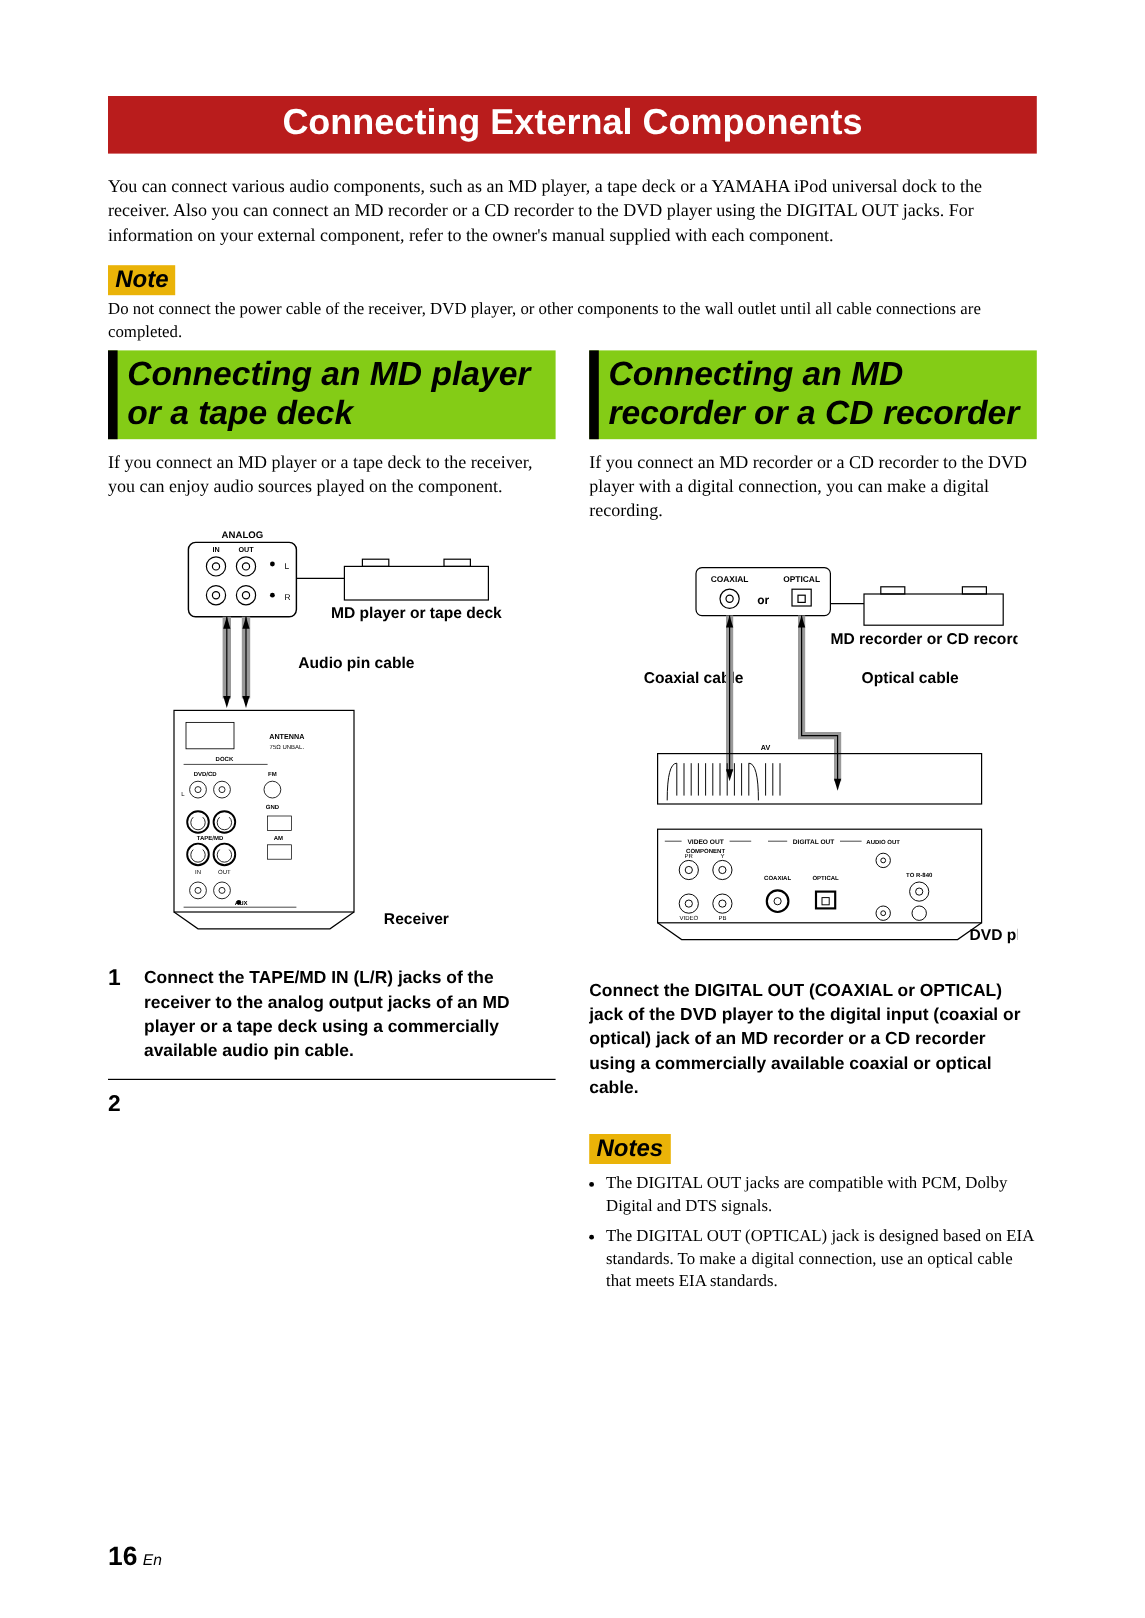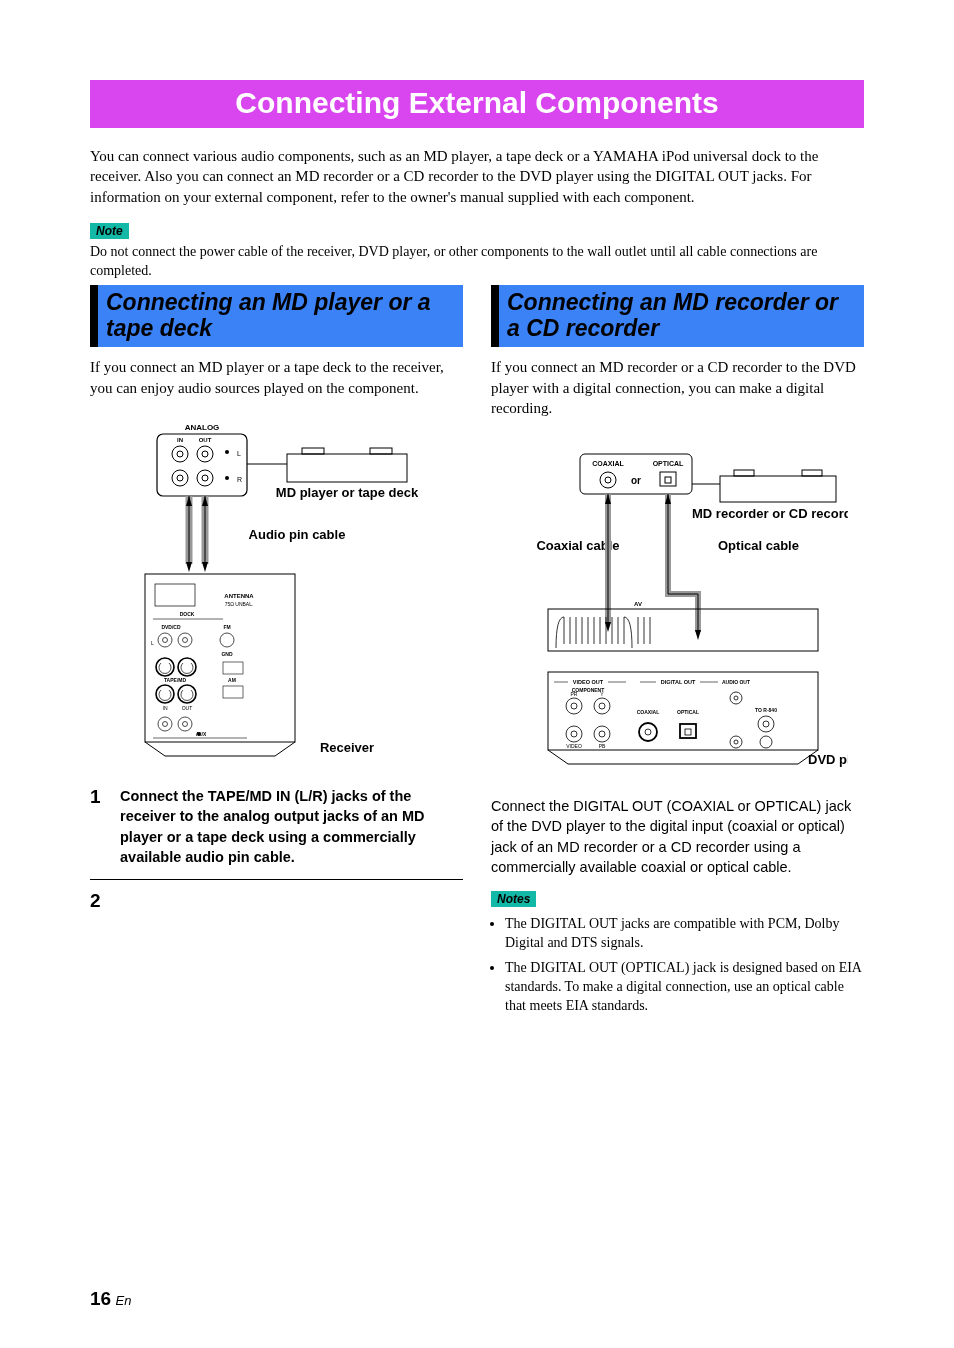--- a/index.html
+++ b/index.html
@@ -7,63 +7,63 @@
     font-family: "Times New Roman", Times, serif;
     width: 954px;
     height: 1348px;
     margin: 0;
     padding: 80px 90px 40px 90px;
     box-sizing: border-box;
     position: relative;
     color: #000;
   }
   .banner {
-    background: #d946ef;
+    background: #b91c1c;
     color: #fff;
     font-family: Arial, Helvetica, sans-serif;
     font-weight: bold;
     font-size: 30px;
     text-align: center;
     padding: 6px 0 8px 0;
     margin-bottom: 18px;
   }
   .intro {
     font-size: 15px;
     line-height: 1.35;
     margin-bottom: 14px;
     font-family: Liberation Serif, serif;
   }
   .note-label {
     font-family: Arial, Helvetica, sans-serif;
     font-style: italic;
     font-weight: bold;
-    font-size: 12px;
-    background: #14b8a6;
+    font-size: 20px;
+    background: #eab308;
     display: inline-block;
     padding: 1px 6px;
     margin-bottom: 4px;
   }
   .note-text {
     font-size: 14px;
     line-height: 1.35;
     margin-bottom: 4px;
   }
   .columns {
     display: flex;
     gap: 28px;
   }
   .col { flex: 1; }
   .section-header {
     font-family: Arial, Helvetica, sans-serif;
     font-style: italic;
     font-weight: bold;
-    font-size: 23px;
+    font-size: 28px;
     line-height: 1.15;
     border-left: 8px solid #000;
-    background: #3b82f6;
+    background: #84cc16;
     padding: 4px 8px 6px 8px;
     margin-bottom: 10px;
   }
   .sec-intro {
     font-size: 15px;
     line-height: 1.35;
     margin-bottom: 16px;
   }
   .diagram-box {
     margin: 0 auto 18px auto;
@@ -90,39 +90,39 @@
   }
   .step-text {
     font-family: Arial, Helvetica, sans-serif;
     font-weight: bold;
     font-size: 14.5px;
     line-height: 1.4;
     flex: 1;
   }
   .connect-bold {
     font-family: Arial, Helvetica, sans-serif;
-    font-weight: normal;
+    font-weight: bold;
     font-size: 14.5px;
     line-height: 1.4;
-    margin-bottom: 12px;
+    margin-bottom: 28px;
   }
   .bullet-list {
     font-size: 14px;
     line-height: 1.35;
     padding-left: 14px;
     margin: 4px 0;
   }
   .bullet-list li { margin-bottom: 6px; }
   .page-num {
     position: absolute;
     left: 90px;
     bottom: 38px;
     font-family: Arial, Helvetica, sans-serif;
   }
-  .pn-main { font-weight: bold; font-size: 19px; }
+  .pn-main { font-weight: bold; font-size: 22px; }
   .pn-sub { font-style: italic; font-size: 13px; }
 
   
   svg text { font-family: Arial, Helvetica, sans-serif; }
 </style>
 </head>
 <body>
 
 
 

